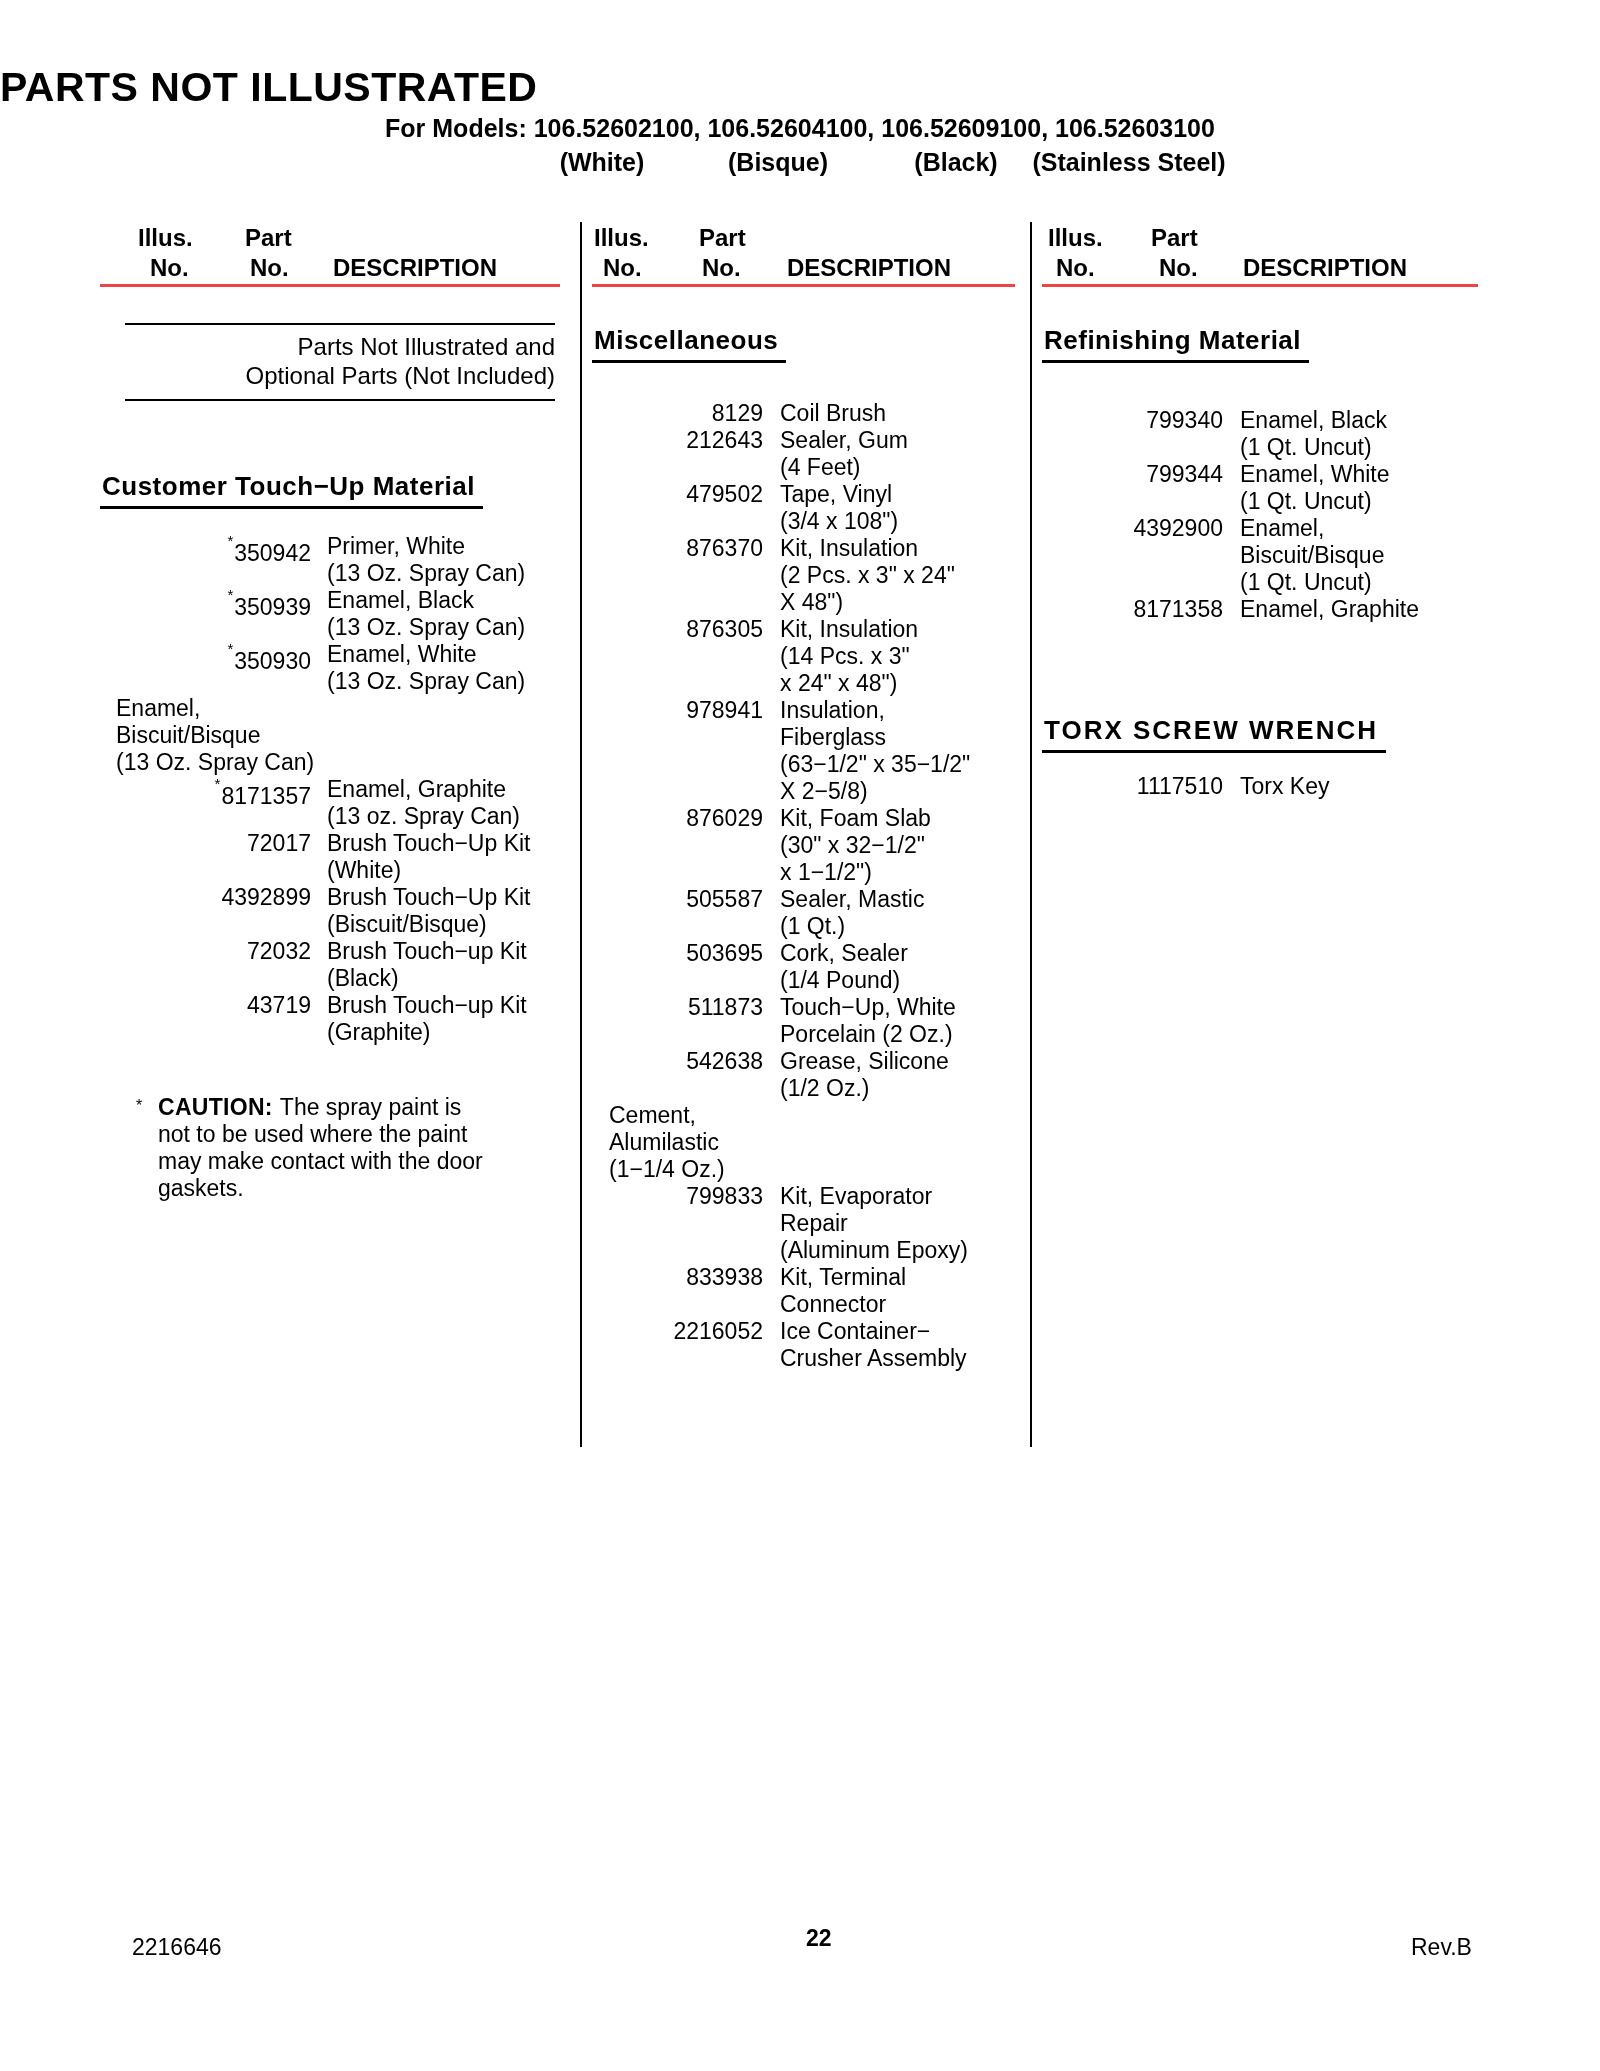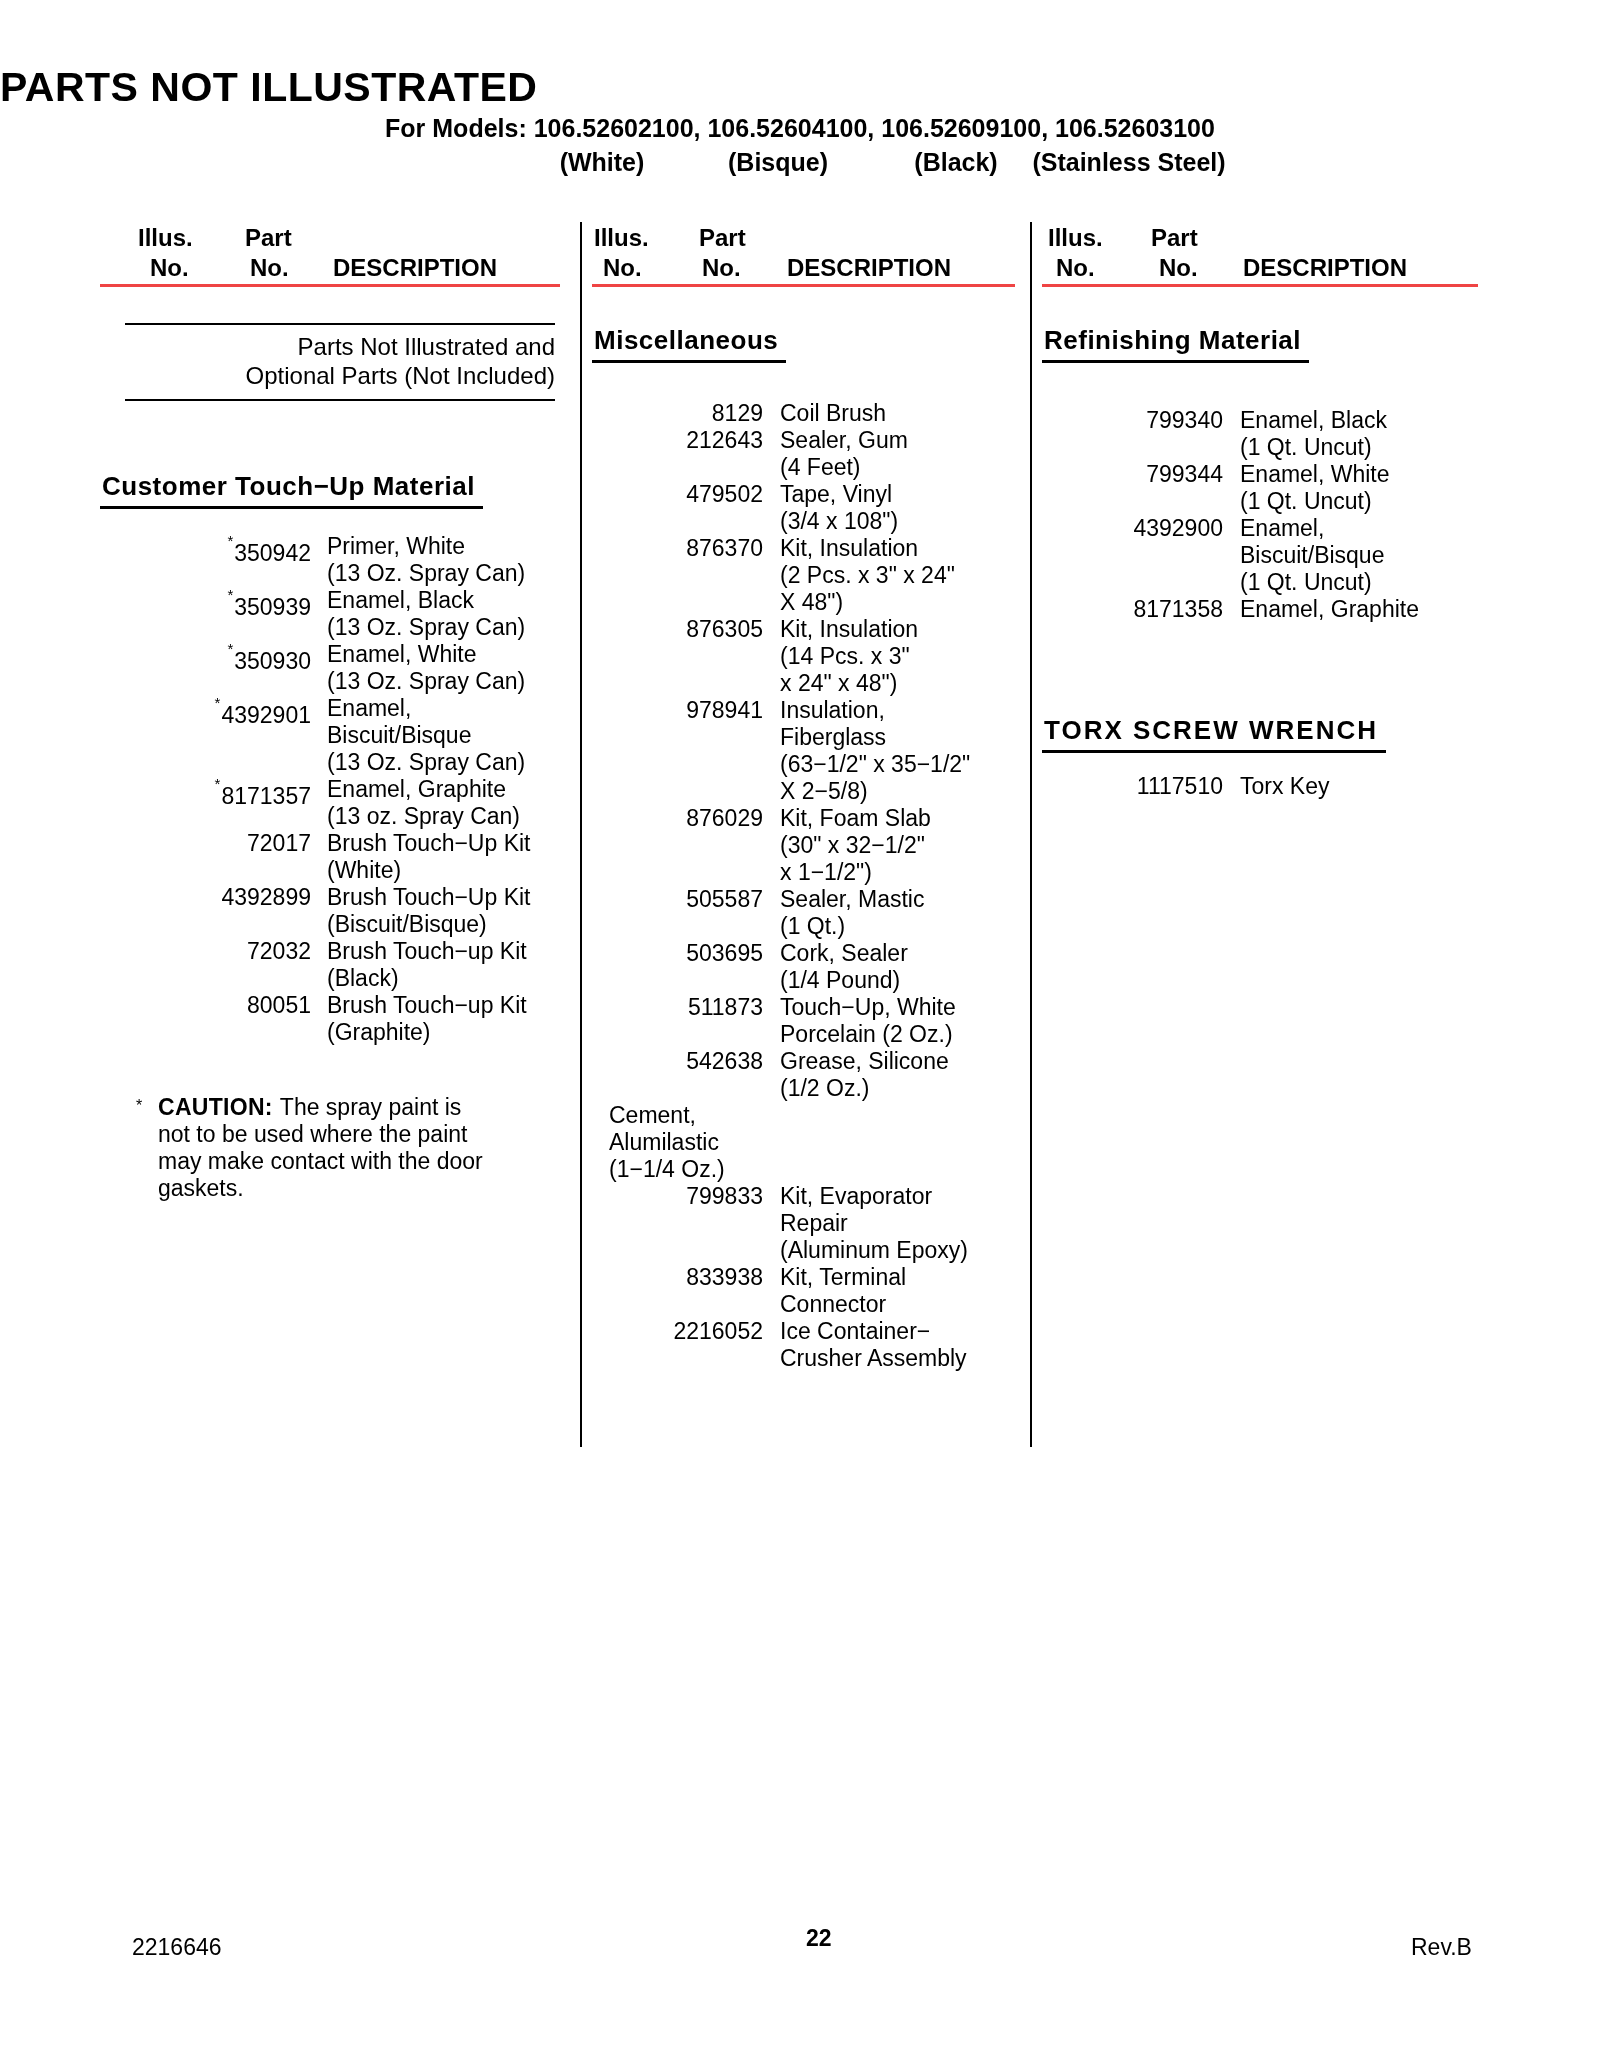--- a/index.html
+++ b/index.html
@@ -142,21 +142,20 @@
               </div>
             </div>
             <div class="item">
               <div class="num"><sup class="ast">*</sup>350930</div>
               <div class="desc">
                 <div class="dline">Enamel, White</div>
                 <div class="dline">(13 Oz. Spray Can)</div>
               </div>
             </div>
             <div class="item">
-              <div class="num"><sup class="ast">*</sup>4392901</div>
               <div class="desc">
                 <div class="dline">Enamel,</div>
                 <div class="dline">Biscuit/Bisque</div>
                 <div class="dline">(13 Oz. Spray Can)</div>
               </div>
             </div>
             <div class="item">
               <div class="num"><sup class="ast">*</sup>8171357</div>
               <div class="desc">
                 <div class="dline">Enamel, Graphite</div>
@@ -178,21 +177,21 @@
               </div>
             </div>
             <div class="item">
               <div class="num">72032</div>
               <div class="desc">
                 <div class="dline">Brush Touch−up Kit</div>
                 <div class="dline">(Black)</div>
               </div>
             </div>
             <div class="item">
-              <div class="num">80051</div>
+              <div class="num">43719</div>
               <div class="desc">
                 <div class="dline">Brush Touch−up Kit</div>
                 <div class="dline">(Graphite)</div>
               </div>
             </div>
           </div></div>
       </div>
     <div class="caution">
       <div class="c-mark">*</div>
       <div class="c-body">

